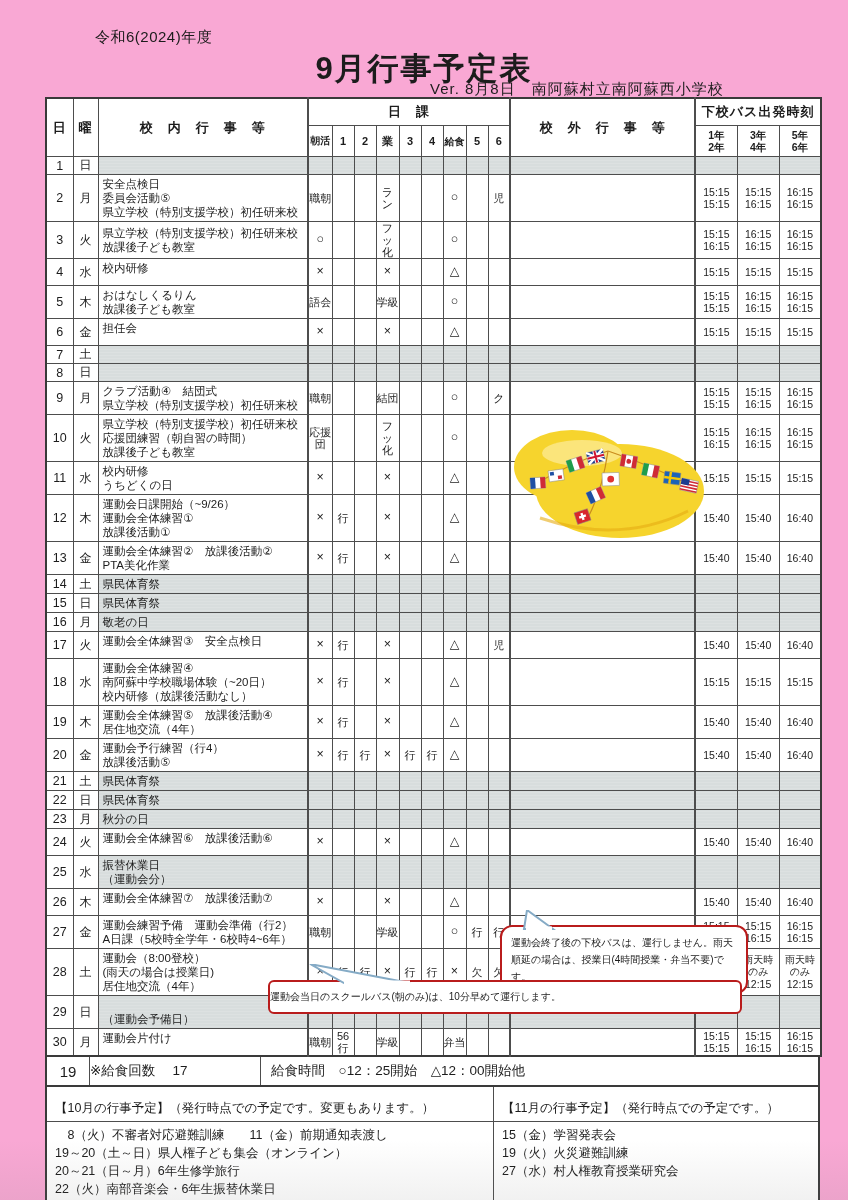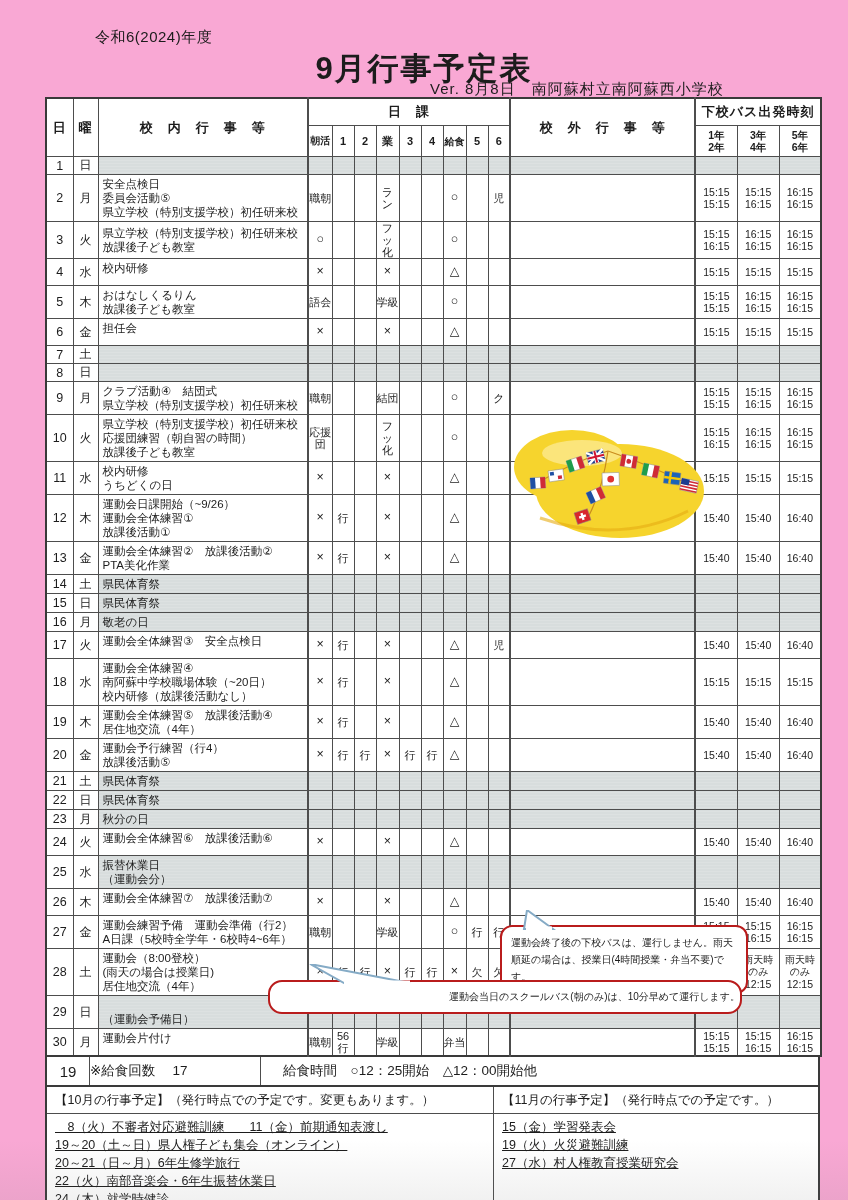--- a/index.html
+++ b/index.html
@@ -42,36 +42,36 @@
     background-image:repeating-linear-gradient(0deg,#d3d8d9 0 1px,#dde1e1 1px 3px);}
   tr.shaded td.day,tr.shaded td.wd{background:#fff;}
   tr.shaded .ev .evin{min-height:13px;}
   
   .sumrow{position:absolute;left:45px;width:775px;height:30px;border:2px solid #3a3a3a;border-top:none;
     display:flex;align-items:center;font-size:13.5px;background:#fff;box-sizing:border-box;}
   .sumrow .n1{width:42px;text-align:center;font-size:15px;border-right:1px solid #4d4d4d;
     align-self:stretch;display:flex;align-items:center;justify-content:center;}
   .sumrow .t1{padding-left:8px;width:235px;}
   .sumrow .t2{width:170px;}
-  .sumrow .t3{border-left:1px solid #4d4d4d;align-self:stretch;display:flex;align-items:center;padding-left:22px;flex:1;}
+  .sumrow .t3{border-left:1px solid #4d4d4d;align-self:stretch;display:flex;align-items:center;padding-left:10px;flex:1;}
   
   .months{position:absolute;left:45px;width:775px;border:2px solid #3a3a3a;border-top:none;
     display:flex;background:#fff;box-sizing:border-box;}
   .mcol{box-sizing:border-box;}
   .mcol.left{width:447px;border-right:1px solid #4d4d4d;}
   .mcol.right{flex:1;}
-  .mtitle{border-bottom:1px solid #4d4d4d;font-size:12.5px;padding:5px 6px 4px 8px;white-space:nowrap;}
+  .mtitle{border-bottom:1px solid #4d4d4d;font-size:12.5px;padding:5px 6px 4px 8px;white-space:nowrap;margin-top:8px;}
   .mitems{padding:4px 6px 8px 8px;min-height:92px;}
-  .mitems div{font-size:12.5px;line-height:18px;white-space:nowrap;text-decoration:underline;}
+  .mitems div{font-size:12.5px;line-height:18px;white-space:nowrap;}
   
   .callout{position:absolute;background:#fff;border:2px solid #b91c1c;border-radius:12px;
     font-size:10px;line-height:17px;box-sizing:border-box;z-index:5;}
   #callout-rain{width:248px;padding:7px 9px;}
-  #callout-bus{width:474px;height:34px;display:flex;align-items:center;justify-content:flex-end;
-    white-space:nowrap;border-radius:14px;}
+  #callout-bus{width:474px;height:34px;display:flex;align-items:center;justify-content:flex-start;
+    white-space:nowrap;border-radius:6px;}
   .beak{position:absolute;z-index:6;}
   
   #balloon{position:absolute;z-index:2;}
 </style>
 </head>
 <body>
 
 <div class="page">
 
   <div class="nendo">令和6(2024)年度</div>

